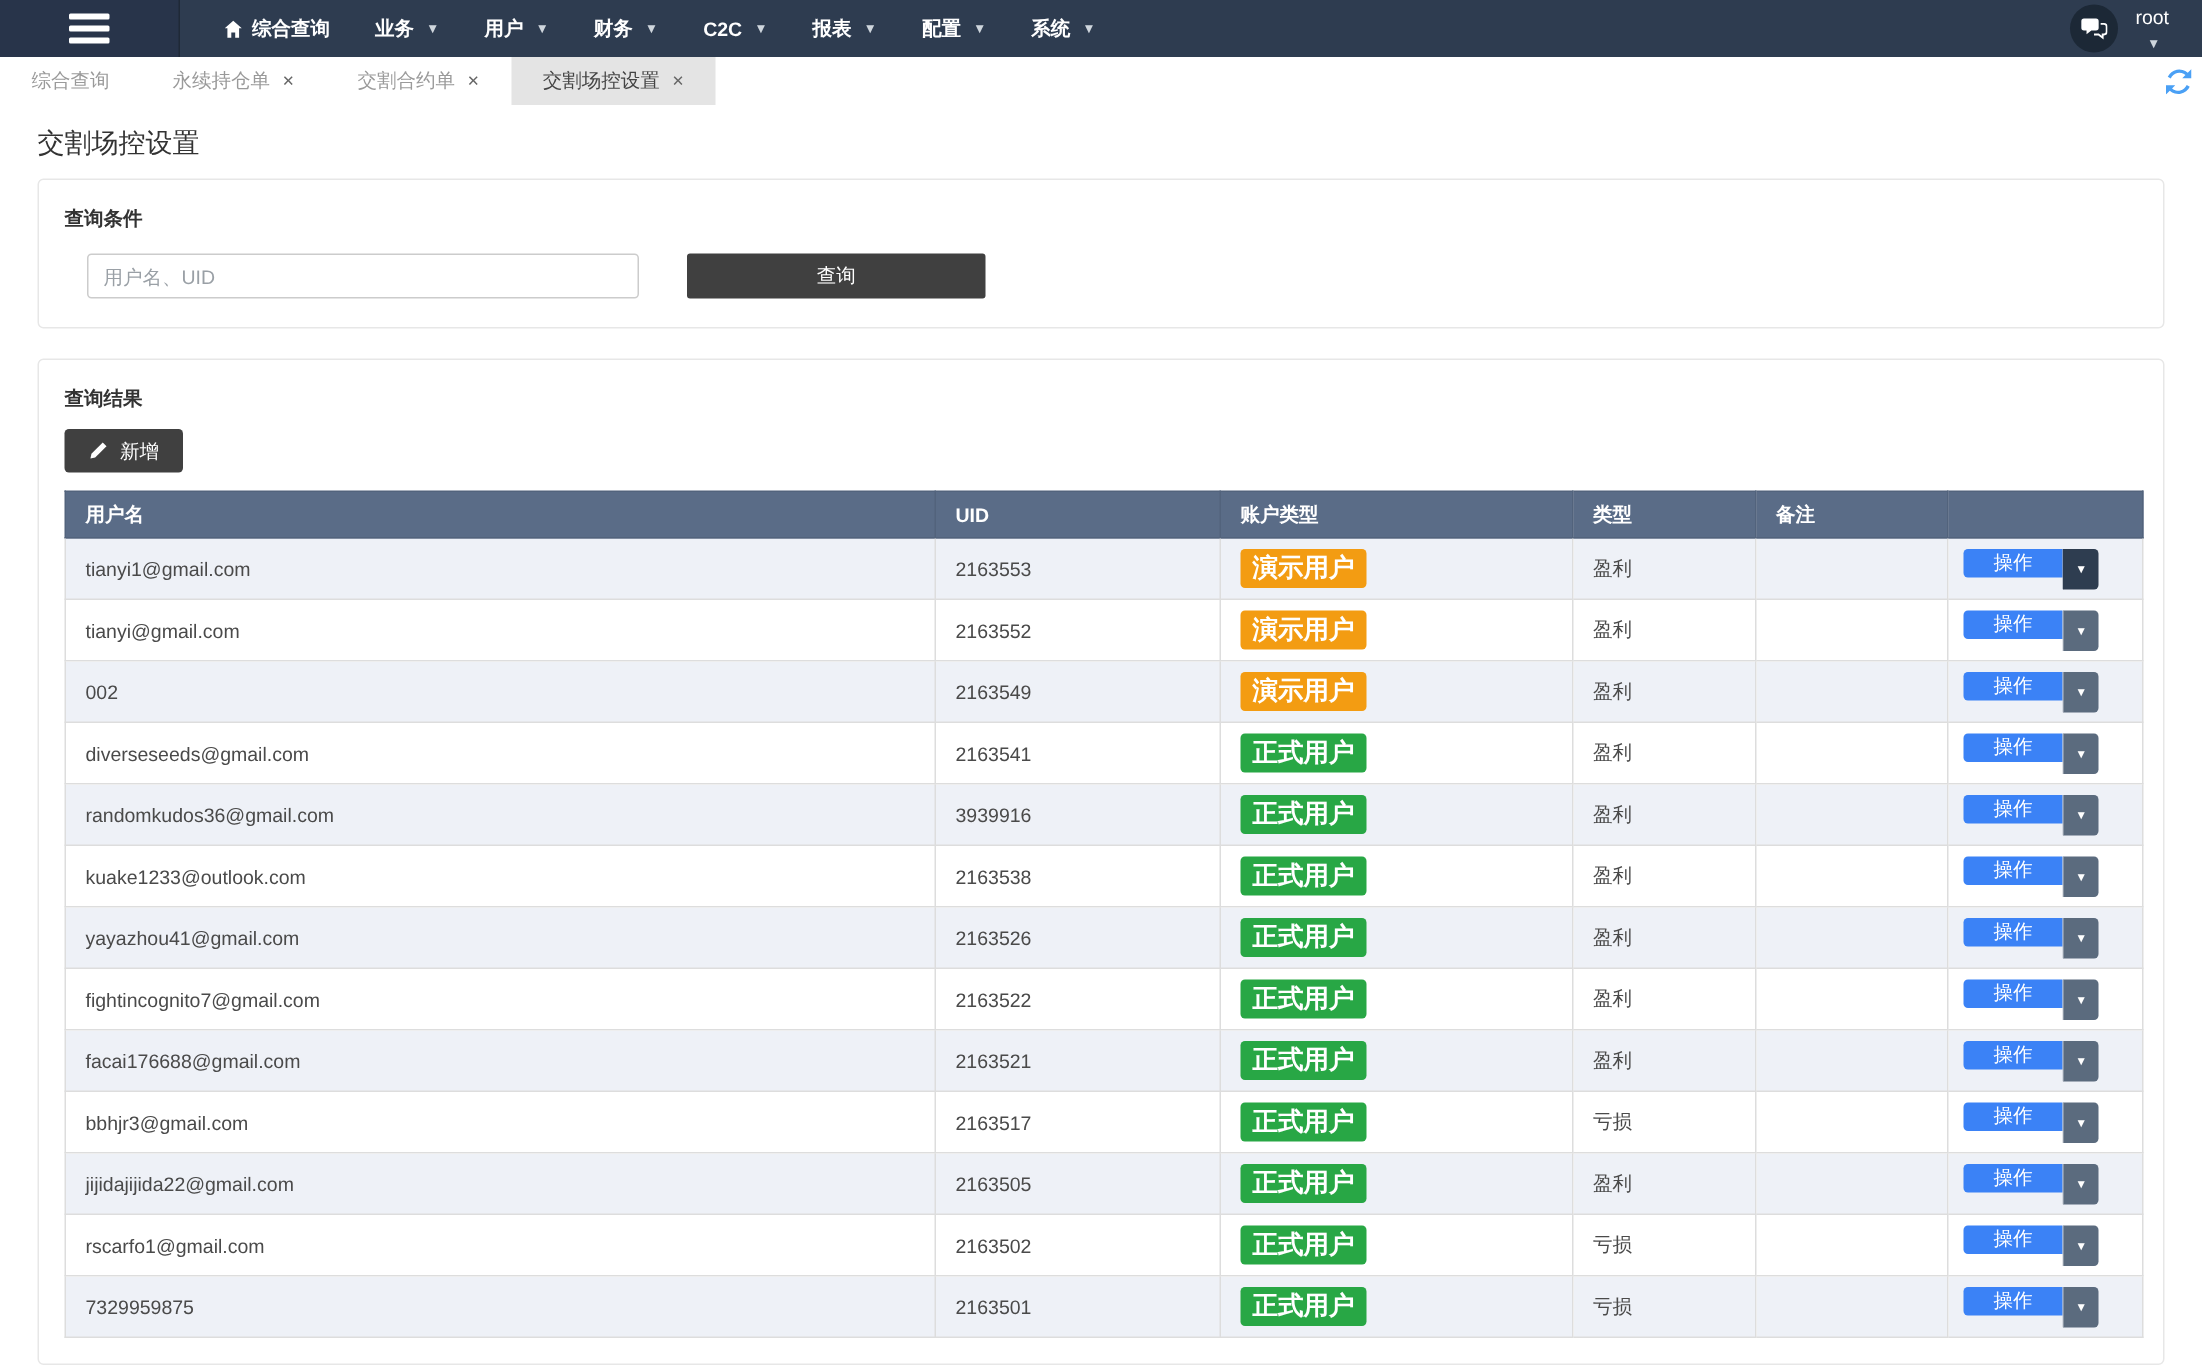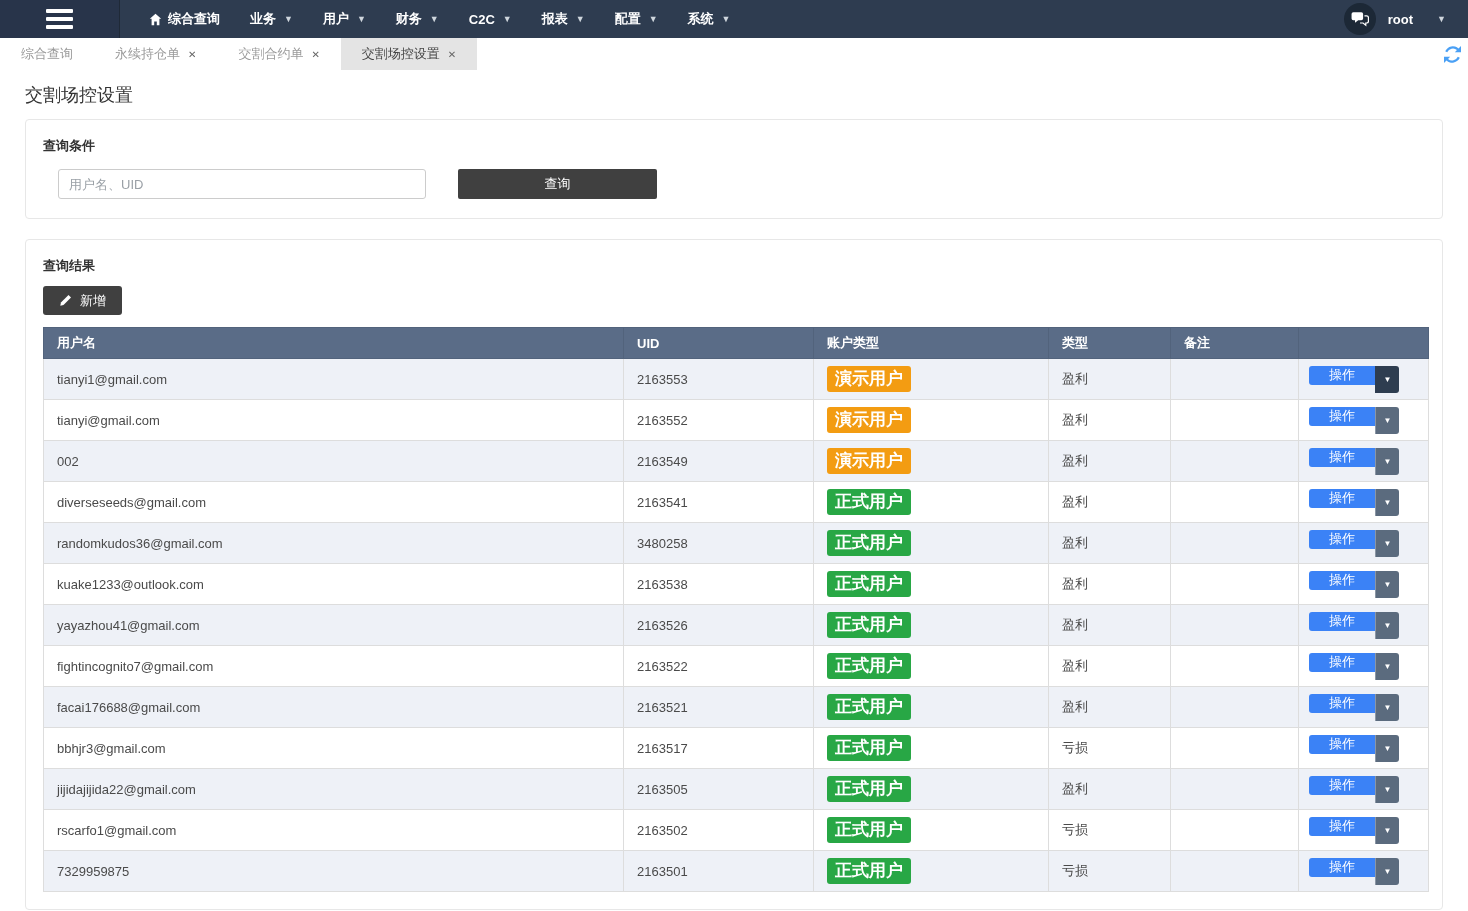--- a/index.html
+++ b/index.html
@@ -25,21 +25,21 @@
     display: flex; align-items: center; gap: 6px;
     padding: 0 15px; font-size: 13px; font-weight: bold; color: #fff;
     text-decoration: none; cursor: pointer;
   }
   .nav-item .caret, .user-caret { font-size: 9px; color: #cfd6dd; margin-left: 2px; }
   .nav-right { margin-left: auto; display: flex; align-items: center; padding-right: 22px; gap: 12px; }
   .chat-circle {
     width: 32px; height: 32px; border-radius: 50%; background: #1c2836;
     display: flex; align-items: center; justify-content: center; cursor: pointer;
   }
-  .user-name { font-size: 13px; font-weight: bold; cursor: pointer; display: flex; align-items: center; gap: 22px; }
+  .user-name { font-size: 13px; font-weight: normal; cursor: pointer; display: flex; align-items: center; gap: 5px; flex-direction: column; }
 
   
   .tabbar { height: 32px; display: flex; align-items: stretch; background: #fff; position: relative; }
   .tab {
     display: flex; align-items: center; gap: 8px; padding: 0 21px;
     font-size: 13px; color: #9a9a9a; cursor: pointer; white-space: nowrap;
   }
   .tab.active { background: #e4e4e4; color: #444; }
   .tab .close-x { font-size: 10px; font-weight: bold; color: #666; cursor: pointer; }
   .tab-refresh { position: absolute; right: 7px; top: 8px; width: 17px; height: 17px; cursor: pointer; }
@@ -285,21 +285,21 @@
             <td></td>
             <td class="action-cell"><div class="btn-group">
                 <button class="op-main">操作</button>
                 <button class="op-caret">
                   <span>▼</span>
                 </button>
               </div></td>
           </tr>
           <tr>
             <td>randomkudos36@gmail.com</td>
-            <td>3480258</td>
+            <td>3939916</td>
             <td><span class="badge badge-formal" style="background: rgb(40, 167, 69);">正式用户</span></td>
             <td>盈利</td>
             <td></td>
             <td class="action-cell"><div class="btn-group">
                 <button class="op-main">操作</button>
                 <button class="op-caret">
                   <span>▼</span>
                 </button>
               </div></td>
           </tr>

